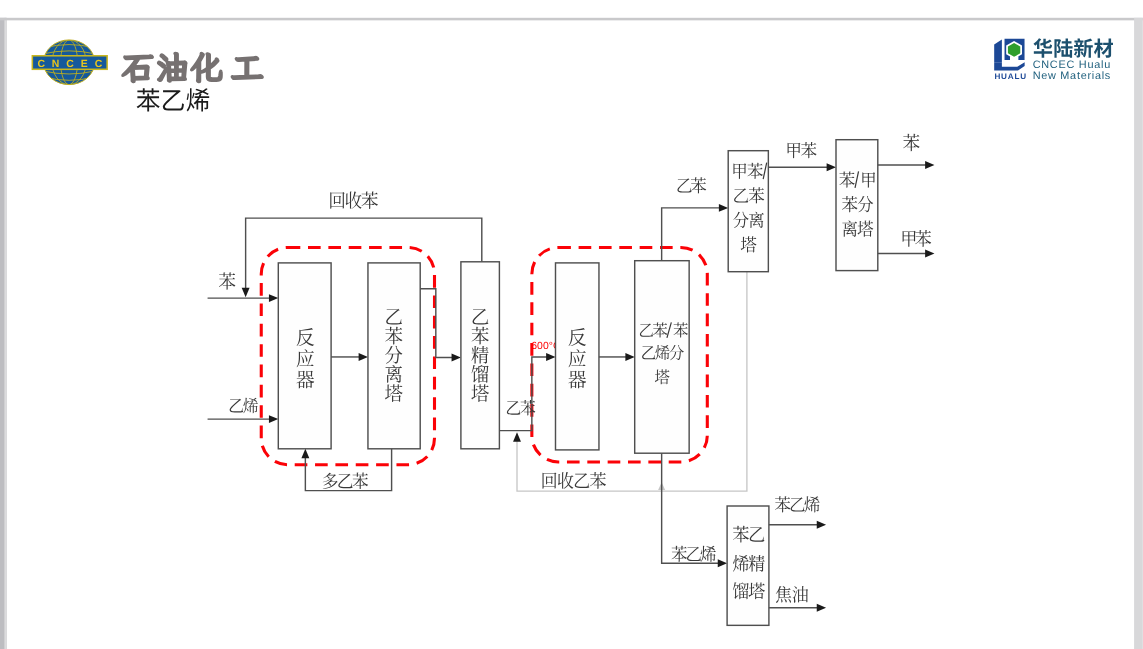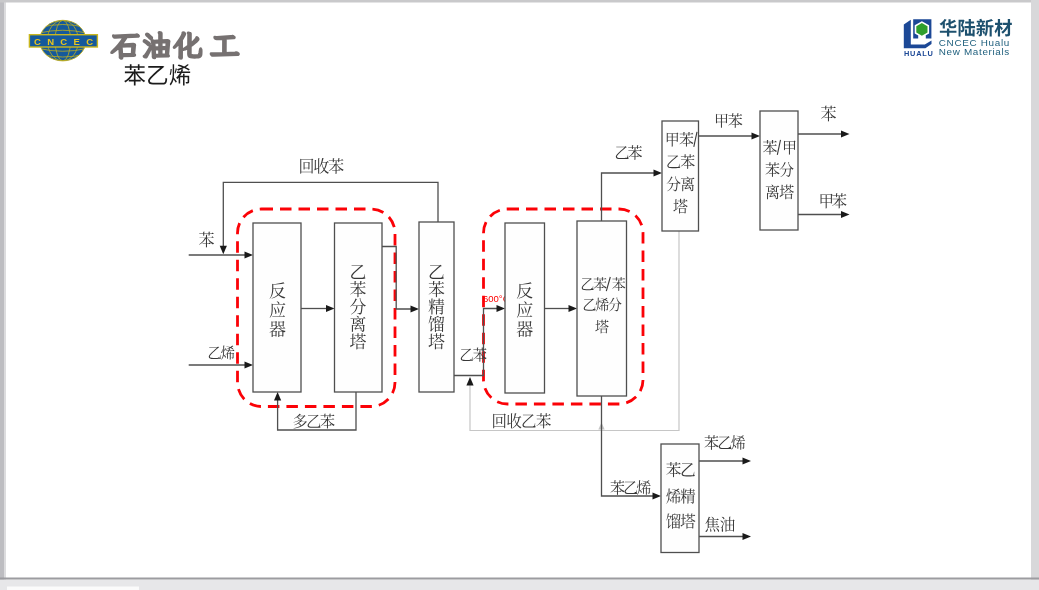--- a/index.html
+++ b/index.html
@@ -1,15 +1,15 @@
 <!DOCTYPE html>
 <html><head><meta charset="utf-8">
 <style>
 html,body{margin:0;padding:0;width:1039px;height:590px;overflow:hidden;background:#fff;font-family:"Liberation Sans",sans-serif;}
-#stage{position:relative;width:1039px;height:559px;}
+#stage{position:relative;width:1039px;height:559px;margin-top:16px;}
 </style></head>
 <body>
 <div id="stage">
 <svg width="1039" height="590" viewBox="0 0 1039 590">
 <defs>
 <path id="serif-56de" d="M819 -49H173V-741H819ZM173 48V-19H819V64H829C852 64 883 47 884 39V-729C904 -733 921 -741 928 -749L847 -813L809 -771H180L109 -805V73H121C151 73 173 56 173 48ZM622 -279H379V-548H622ZM379 -193V-250H622V-181H632C653 -181 683 -197 684 -204V-538C704 -542 720 -549 727 -557L648 -617L612 -578H384L318 -609V-172H329C355 -172 379 -187 379 -193Z"></path>
         <path id="serif-6536" d="M661 -813 552 -838C525 -643 465 -450 395 -319L410 -310C454 -362 494 -425 527 -497C551 -375 587 -264 644 -170C581 -79 496 -1 382 65L392 79C513 25 605 -42 675 -123C733 -42 809 26 910 77C919 45 943 29 973 25L976 15C864 -29 778 -92 712 -170C794 -285 839 -423 863 -583H942C956 -583 966 -588 968 -599C936 -630 883 -671 883 -671L835 -612H574C594 -669 611 -729 625 -791C647 -792 658 -801 661 -813ZM563 -583H788C772 -447 737 -325 675 -218C612 -308 571 -414 543 -532ZM401 -824 303 -835V-266L158 -223V-694C181 -698 192 -707 194 -721L95 -733V-238C95 -220 91 -213 62 -199L98 -122C105 -125 114 -132 120 -144C189 -178 255 -213 303 -239V77H315C340 77 367 61 367 50V-798C391 -800 399 -811 401 -824Z"></path>
         <path id="serif-82ef" d="M42 -725 49 -695H295V-598H305C332 -598 360 -608 360 -616V-695H632V-602H643C675 -603 698 -614 698 -621V-695H929C943 -695 954 -700 956 -711C924 -742 870 -786 870 -786L821 -725H698V-801C722 -804 731 -814 732 -828L632 -837V-725H360V-801C385 -804 393 -814 395 -828L295 -837V-725ZM250 -147 258 -118H466V81H479C503 81 532 65 532 57V-118H736C750 -118 759 -123 762 -134C731 -162 682 -199 682 -199L638 -147H532V-474H537C609 -301 749 -159 907 -83C914 -112 935 -133 967 -144L970 -156C813 -210 641 -326 562 -474H920C933 -474 944 -479 947 -490C914 -520 861 -561 861 -561L814 -502H532V-621C557 -625 566 -635 568 -649L466 -660V-502H55L63 -474H407C330 -327 197 -181 36 -85L47 -70C227 -155 373 -280 466 -431V-147Z"></path>
         <path id="serif-4e59" d="M114 -741 123 -712H678C268 -372 73 -218 91 -99C106 -1 203 30 409 30H663C863 30 948 16 948 -25C948 -41 937 -46 903 -56L908 -243L895 -245C876 -155 861 -94 837 -61C825 -46 811 -36 672 -36H400C239 -36 178 -56 167 -112C155 -187 331 -354 760 -691C792 -692 806 -697 817 -704L740 -777L703 -741Z"></path>
         <path id="serif-70ef" d="M115 -611H99C103 -519 74 -447 55 -425C6 -376 55 -334 97 -376C135 -415 141 -500 115 -611ZM878 -568 834 -514H601C616 -543 629 -572 640 -599C665 -597 674 -603 678 -614L590 -645C621 -657 651 -670 679 -684C754 -649 814 -614 850 -585C905 -567 929 -643 745 -717C784 -738 818 -759 846 -779C866 -771 875 -773 884 -782L813 -837C778 -806 732 -773 679 -740C607 -763 514 -784 393 -802L389 -784C474 -763 554 -736 624 -708C539 -660 444 -616 356 -585L365 -569C437 -588 511 -613 581 -641C570 -600 554 -557 535 -514H353L361 -484H520C473 -389 406 -295 323 -229L334 -217C374 -241 410 -270 443 -301V17H453C483 17 503 1 503 -4V-297H634V77H647C670 77 697 62 697 54V-297H835V-73C835 -61 831 -55 817 -55C802 -55 742 -60 742 -60V-45C772 -40 789 -35 799 -26C808 -17 811 -2 813 13C886 6 895 -21 895 -66V-287C915 -290 931 -298 938 -306L856 -365L825 -327H697V-408C722 -411 731 -420 733 -433L634 -445V-327H516L482 -342C523 -387 557 -435 585 -484H933C947 -484 956 -489 959 -500C928 -529 878 -568 878 -568ZM276 -825 177 -836C177 -397 197 -119 38 62L52 79C142 2 189 -94 213 -213C255 -169 298 -108 310 -58C373 -10 422 -143 218 -237C231 -312 236 -396 239 -489C285 -526 336 -572 364 -602C382 -596 396 -604 400 -612L318 -663C302 -629 269 -566 239 -518C241 -603 240 -696 241 -798C265 -802 273 -811 276 -825Z"></path>

